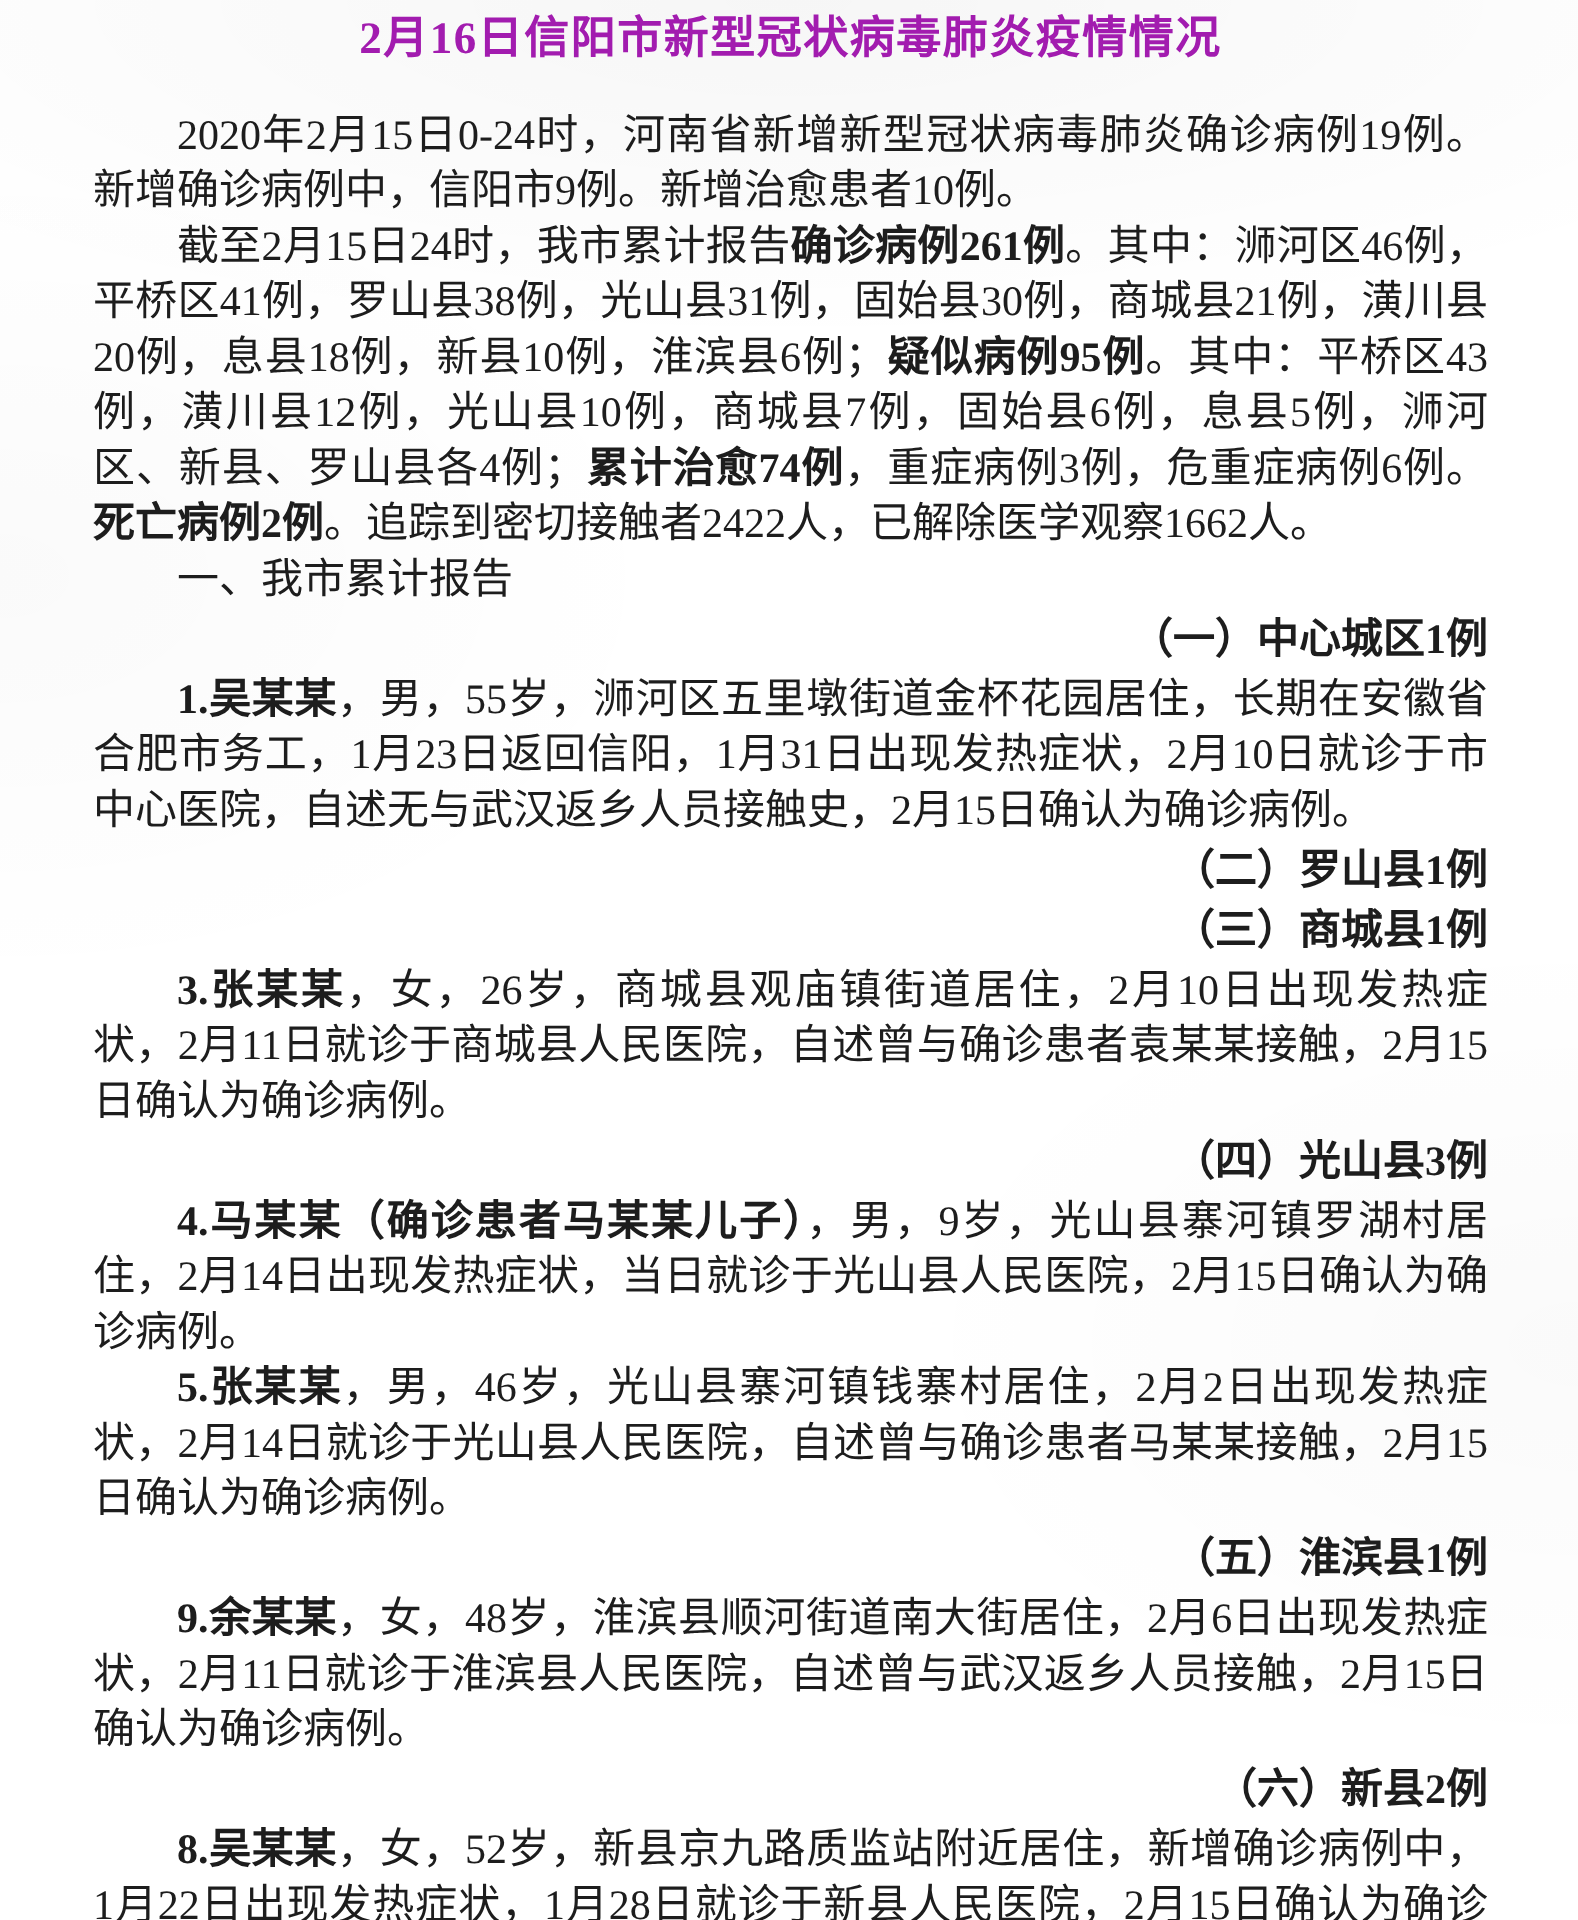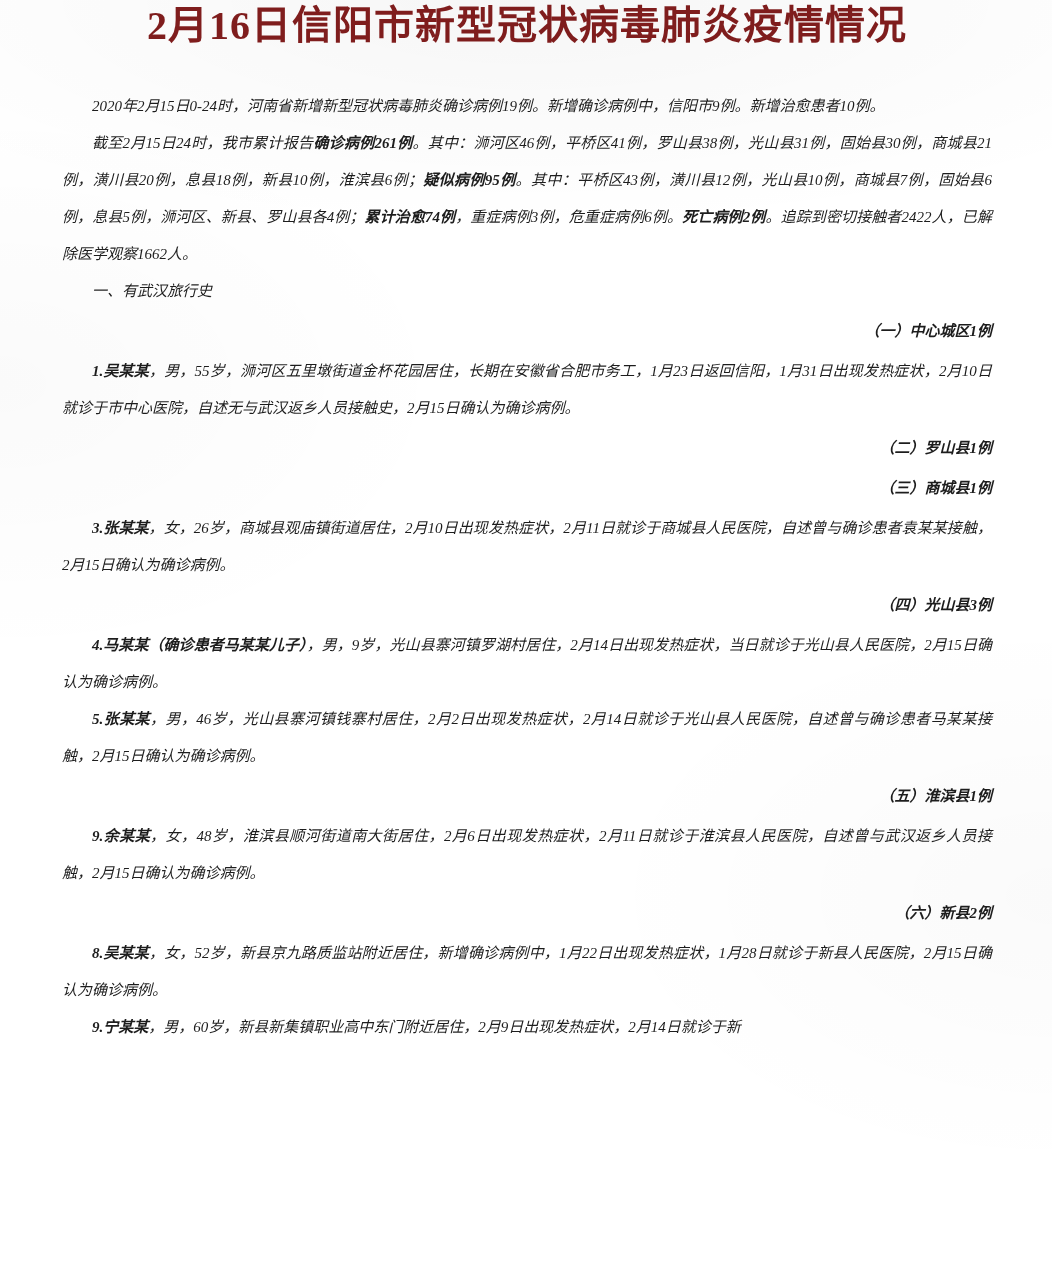--- a/index.html
+++ b/index.html
@@ -23,37 +23,36 @@
       radial-gradient(120% 30% at 50% 0%, rgba(0,0,0,0.035), rgba(0,0,0,0) 60%),
       radial-gradient(80% 40% at 0% 30%, rgba(0,0,0,0.02), rgba(0,0,0,0) 55%),
       radial-gradient(80% 40% at 100% 70%, rgba(0,0,0,0.02), rgba(0,0,0,0) 55%);
   }
   .doc {
     position: relative;
     padding: 6px 60px 0 62px; 
     color: #1d1d1d;
   }
   .doc-title {
-    font-size: 40px;
+    font-size: 30px;
     line-height: 40px;
     font-weight: bold;
     text-align: center;
-    margin: 0 0 42px 0;
+    margin: 0 0 26px 0;
     letter-spacing: 1px;
-    color: #7f1d1d;
+    color: #a21caf;
   }
   .doc p {
     margin: 0;
-    font-size: 15px;
+    font-size: 28px;
     line-height: 37px;
     text-align: justify;
     text-indent: 2em;
     color: #1d1d1d;
     word-break: break-all;
-    font-style: italic;
   }
   .doc p.subhead {
     font-weight: bold;
     text-align: right;
     margin: 3px 0;
   }
   .doc p.case {
     margin: 0 0;
   }
   .doc b {
@@ -63,21 +62,21 @@
 </head>
 <body>
 
 <div class="photo-shading"></div>
 
 <div class="doc">
   <h1 class="doc-title">2月16日信阳市新型冠状病毒肺炎疫情情况</h1>
   <div id="doc-body">
       <p class="para"><span>2020年2月15日0-24时，河南省新增新型冠状病毒肺炎确诊病例19例。新增确诊病例中，信阳市9例。新增治愈患者10例。</span></p>
       <p class="para"><span>截至2月15日24时，我市累计报告</span><b>确诊病例261例</b><span>。其中：浉河区46例，平桥区41例，罗山县38例，光山县31例，固始县30例，商城县21例，潢川县20例，息县18例，新县10例，淮滨县6例；</span><b>疑似病例95例</b><span>。其中：平桥区43例，潢川县12例，光山县10例，商城县7例，固始县6例，息县5例，浉河区、新县、罗山县各4例；</span><b>累计治愈74例</b><span>，重症病例3例，危重症病例6例。</span><b>死亡病例2例</b><span>。追踪到密切接触者2422人，已解除医学观察1662人。</span></p>
-      <p class="section">一、有武汉旅行史</p>
+      <p class="section">一、我市累计报告</p>
       <p class="subhead">（一）中心城区1例</p>
       <p class="case"><b>1.吴某某</b><span>，男，55岁，浉河区五里墩街道金杯花园居住，长期在安徽省合肥市务工，1月23日返回信阳，1月31日出现发热症状，2月10日就诊于市中心医院，自述无与武汉返乡人员接触史，2月15日确认为确诊病例。</span></p>
       <p class="subhead">（二）罗山县1例</p>
       <p class="subhead">（三）商城县1例</p>
       <p class="case"><b>3.张某某</b><span>，女，26岁，商城县观庙镇街道居住，2月10日出现发热症状，2月11日就诊于商城县人民医院，自述曾与确诊患者袁某某接触，2月15日确认为确诊病例。</span></p>
       <p class="subhead">（四）光山县3例</p>
       <p class="case"><b>4.马某某（确诊患者马某某儿子）</b><span>，男，9岁，光山县寨河镇罗湖村居住，2月14日出现发热症状，当日就诊于光山县人民医院，2月15日确认为确诊病例。</span></p>
       <p class="case"><b>5.张某某</b><span>，男，46岁，光山县寨河镇钱寨村居住，2月2日出现发热症状，2月14日就诊于光山县人民医院，自述曾与确诊患者马某某接触，2月15日确认为确诊病例。</span></p>
       <p class="subhead">（五）淮滨县1例</p>
       <p class="case"><b>9.余某某</b><span>，女，48岁，淮滨县顺河街道南大街居住，2月6日出现发热症状，2月11日就诊于淮滨县人民医院，自述曾与武汉返乡人员接触，2月15日确认为确诊病例。</span></p>

